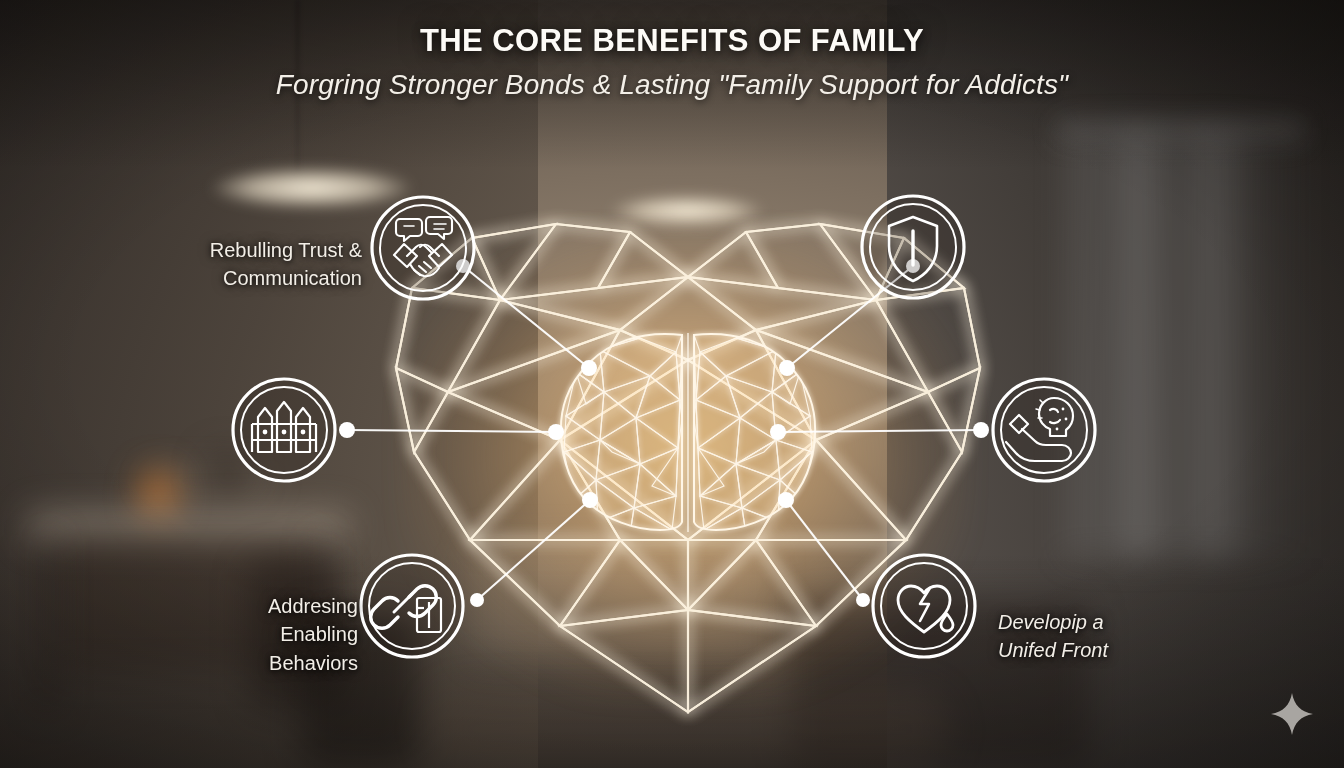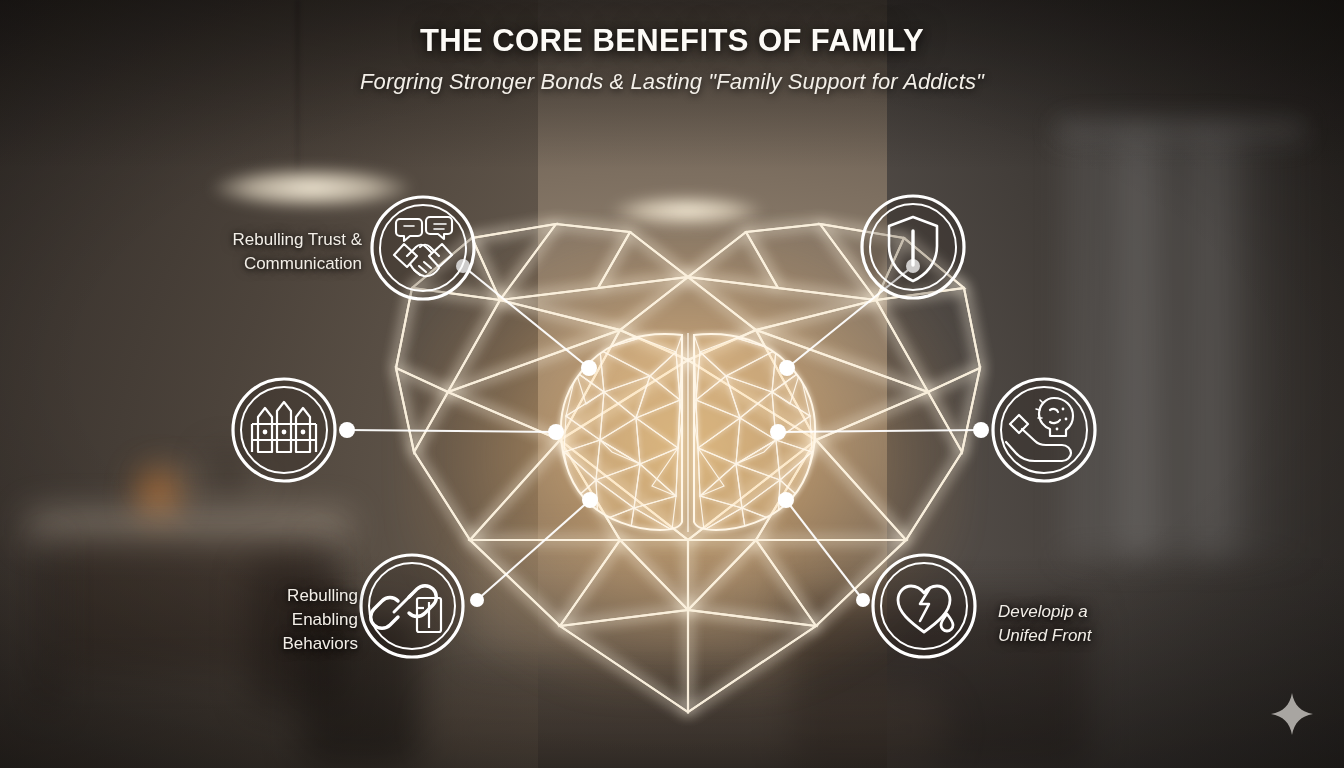--- a/index.html
+++ b/index.html
@@ -106,39 +106,40 @@
     font-weight:bold;
     letter-spacing:.4px;
     line-height:1.24;
     text-shadow:0 2px 8px rgba(0,0,0,.72), 0 0 24px rgba(0,0,0,.5);
     margin:0;
     padding:0 180px;
   }
   .subtitle{
     margin:9px 0 0 0;
     color:#f3efe8;
-    font-size:22px;
+    font-size:28px;
     font-style:italic;
     font-weight:500;
     letter-spacing:.1px;
     text-shadow:0 2px 7px rgba(0,0,0,.7);
   }
 
   
   #graphic{position:absolute;left:0;top:0;width:1344px;height:768px;}
 
   
   .node-label{
     position:absolute;
     color:#f2eee7;
-    font-size:17px;
+    font-size:20px;
     line-height:1.42;
     text-shadow:0 1px 5px rgba(0,0,0,.85), 0 0 12px rgba(0,0,0,.6);
     white-space:pre-line;
     pointer-events:auto;
+    margin-top:8px;
   }
   .node-label.right-aligned{text-align:right;}
   .node-label.left-aligned{text-align:left;}
 
   
   .sparkle{
     position:absolute;right:28px;bottom:30px;width:48px;height:48px;
   }
 </style>
 </head>
@@ -435,21 +436,21 @@
         <path d="M930,588 l-10,16 h9 l-9,17" stroke-width="2.6"></path>
         <path d="M947,614 c4,5 6,8 6,11 a6,6 0 0 1 -12,0 c0,-3 2,-6 6,-11 z"></path>
       </g>
     </g>
   </svg>
 
   <div class="node-label right-aligned" style="left:162px;top:228px;width:200px;">Rebulling Trust &amp;
 Communication</div>
 
 
-  <div class="node-label right-aligned" style="left:200px;top:584px;width:158px;">Rebulling
+  <div class="node-label right-aligned" style="left:200px;top:584px;width:158px;">Addresing
 Enabling
 Behaviors</div>
 
   <div class="node-label left-aligned" style="left:998px;top:600px;width:220px;font-style:italic;">Developip a
 Unifed Front</div>
 
   <svg class="sparkle" viewBox="0 0 48 48">
     <path d="M24,3 C26,15 33,22 45,24 C33,26 26,33 24,45 C22,33 15,26 3,24 C15,22 22,15 24,3 Z" fill="#a8a5a1"></path>
   </svg>
 

